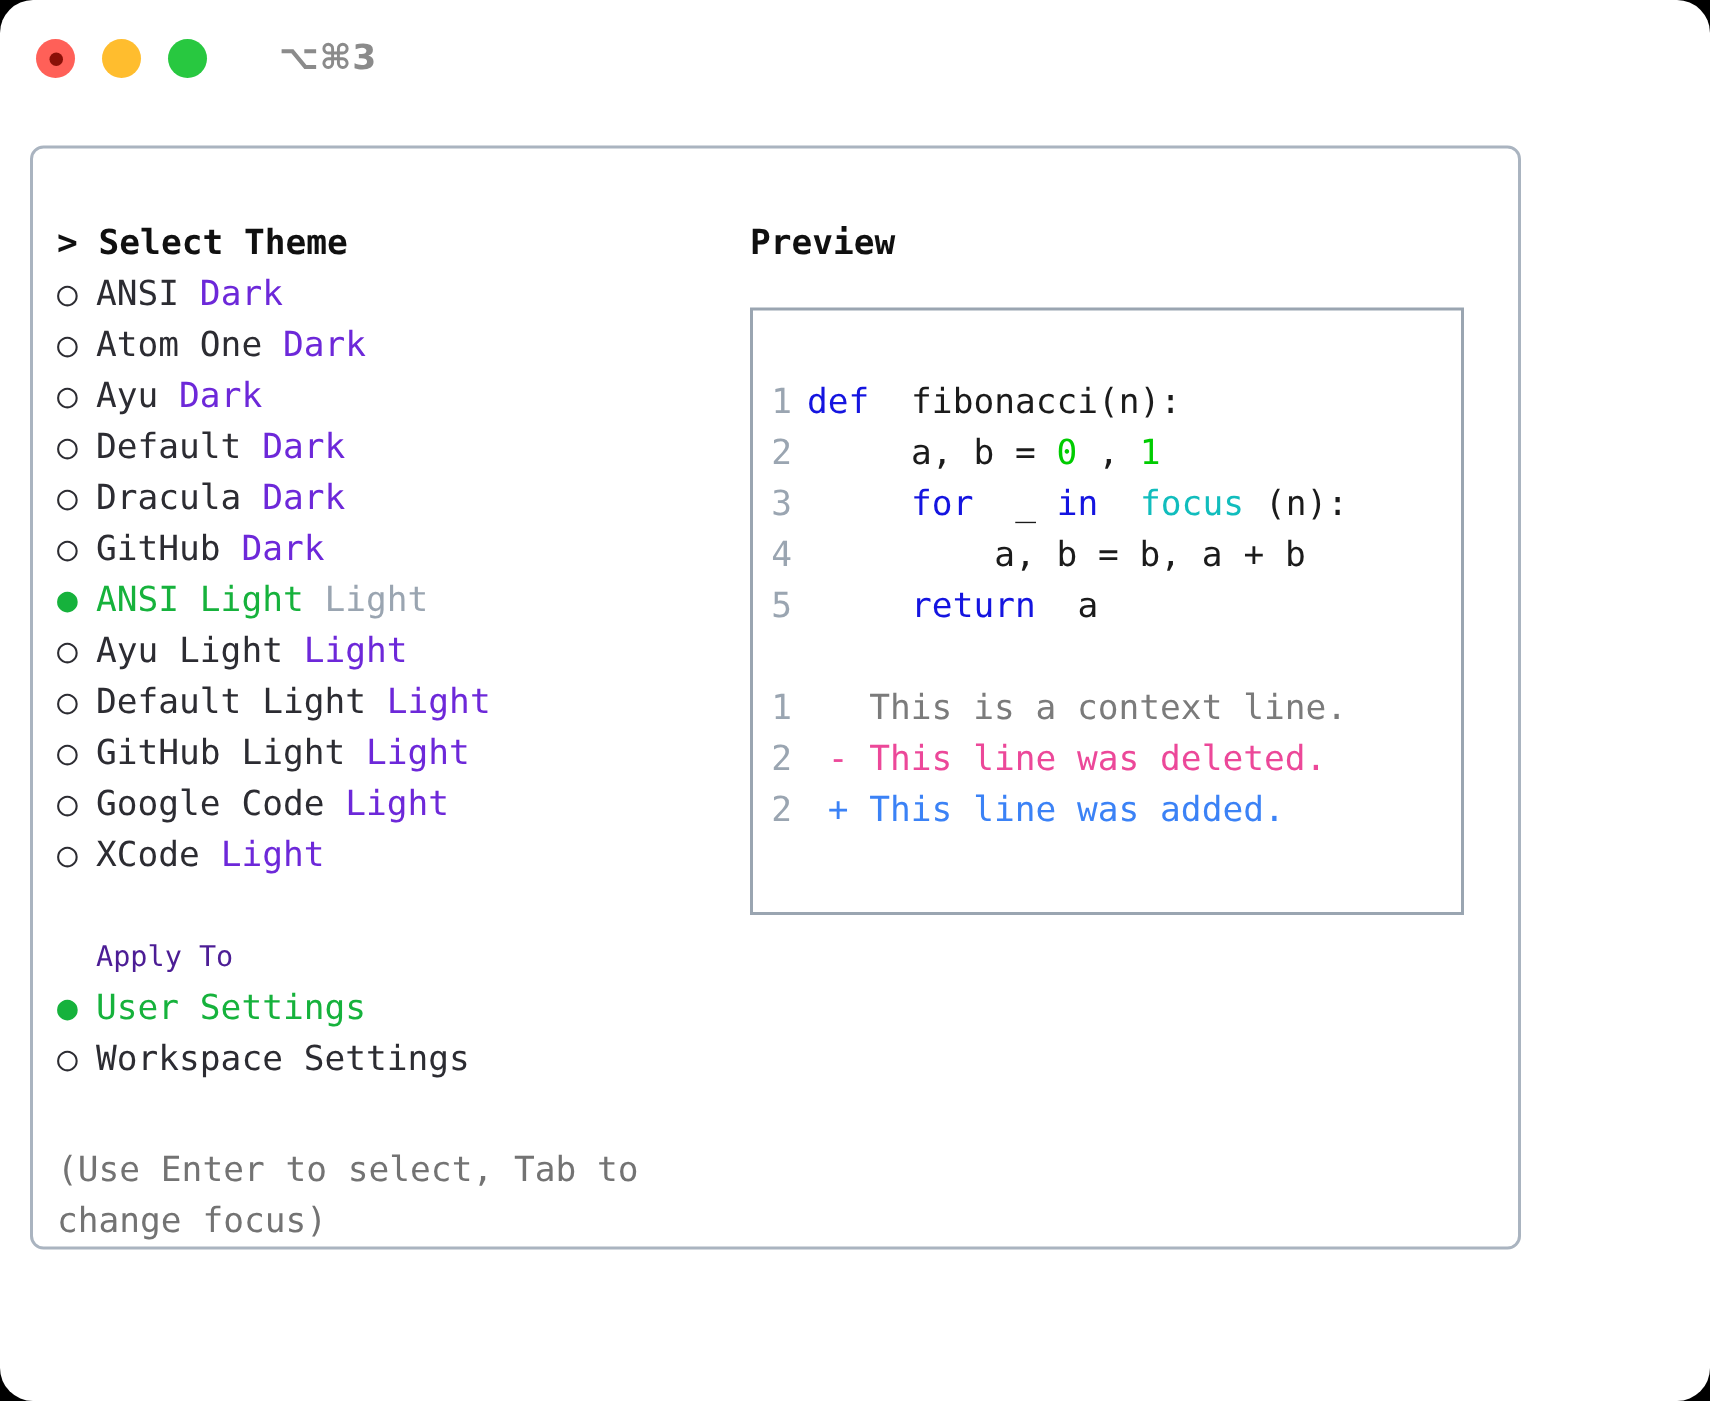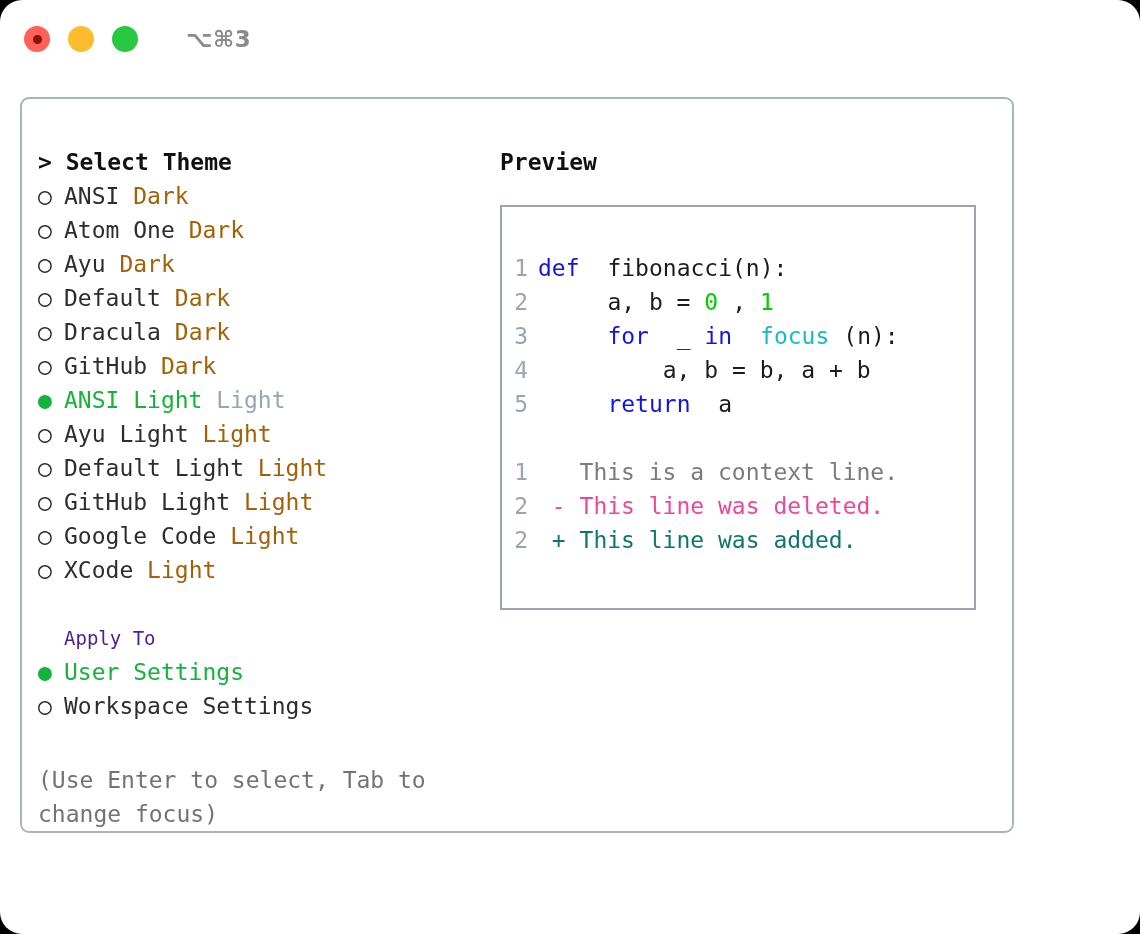--- a/index.html
+++ b/index.html
@@ -73,21 +73,21 @@
   .marker {
     display: inline-block;
     width: 26px;
     flex: 0 0 26px;
     color: #2c2c32;
     font-size: 23px;
   }
   .marker.filled { color: #16b23c; }
   .opt-label { color: #2c2c32; }
   .opt-row.selected .opt-label { color: #16b23c; }
-  .opt-suffix { color: #a16207; }
+  .opt-suffix { color: #6d28d9; }
   .opt-row.selected .opt-suffix { color: #9aa5b1; }
 
   .group-title {
     font-size: 19px;
     color: #4c1d95;
     line-height: 34px;
     padding-left: 26px;
     white-space: pre;
   }
   .spacer { height: 34px; }
@@ -135,21 +135,21 @@
   }
   .code-text { color: #1b1b1b; }
   .blank-line { height: 34px; }
 
   .tok-kw  { color: #1414e0; }
   .tok-fn  { color: #11bdbd; }
   .tok-num { color: #00cc00; }
   .tok-plain { color: #1b1b1b; margin-left: 14px; }
   .diff-ctx { color: #7b7b7b; }
   .diff-del { color: #ec4899; }
-  .diff-add { color: #0f766e; }
+  .diff-add { color: #3b82f6; }
 </style>
 </head>
 <body>
 
 <div class="window">
 
   <div class="titlebar">
     <div class="lights">
       <span class="light red"></span>
       <span class="light yellow"></span>

